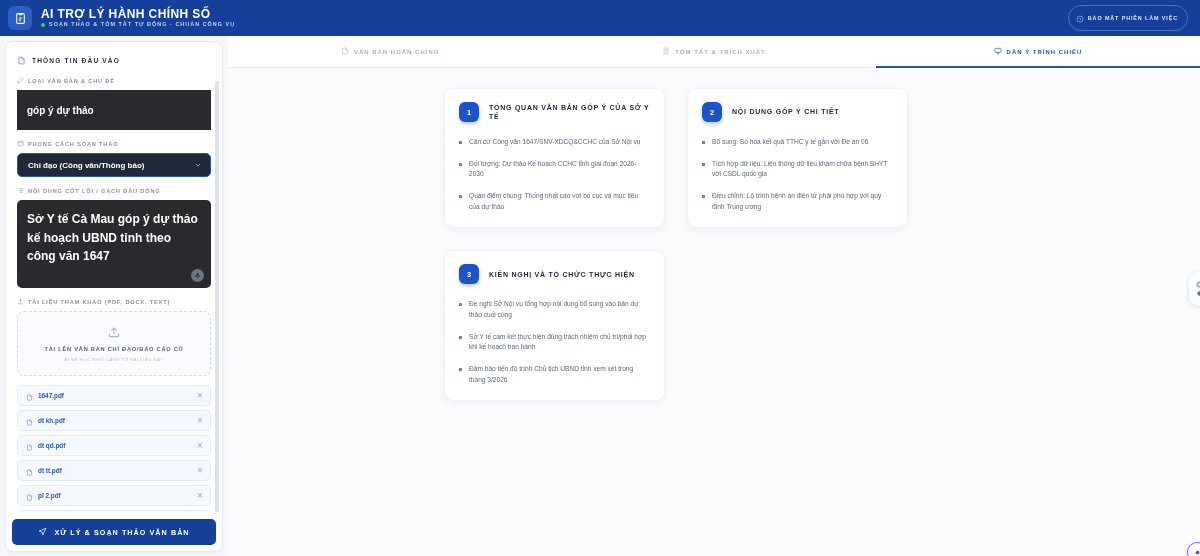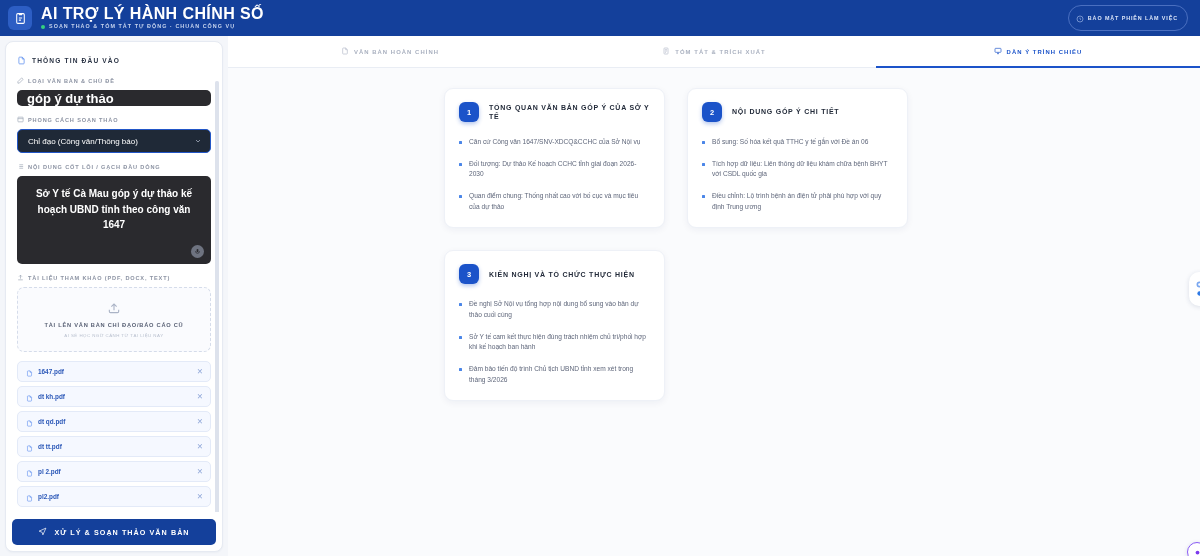--- a/index.html
+++ b/index.html
@@ -20,21 +20,21 @@
   }
   .brand { display: flex; align-items: center; gap: 9px; }
   .brand-badge {
     width: 24px; height: 24px; border-radius: 6px;
     background: #2d5ec4;
     display: flex; align-items: center; justify-content: center;
     flex: none;
   }
   .brand-texts { display: flex; flex-direction: column; gap: 2px; }
   .brand-title {
-    color: #ffffff; font-size: 16px; font-weight: bold;
+    color: #ffffff; font-size: 12px; font-weight: bold;
     letter-spacing: 0.4px; line-height: 1;
   }
   .brand-sub {
     color: #c6d4ee; font-size: 5.4px; font-weight: bold;
     letter-spacing: 1.05px; line-height: 1;
     display: flex; align-items: center; gap: 4px;
   }
   .dot-live {
     width: 4px; height: 4px; border-radius: 50%;
     background: #34d07f; display: inline-block; flex: none;
@@ -88,40 +88,40 @@
     width: 4px; height: 448px; border-radius: 3px; background: #dde2ec;
   }
 
   .field { margin-bottom: 10px; }
   .flabel {
     display: flex; align-items: center; gap: 4px;
     font-size: 5.6px; font-weight: bold; letter-spacing: 0.85px;
     color: #8c93a3; margin-bottom: 5px;
   }
   .input-dark {
-    background: #2a2a2e; border-radius: 5px;
-    color: #ffffff; font-size: 13px; font-weight: bold;
-    padding: 8px 10px; height: 16px;
+    background: #2a2a2e; border-radius: 0;
+    color: #ffffff; font-size: 10px; font-weight: bold;
+    padding: 8px 10px; height: 40px;
     display: flex; align-items: center;
     border: none;
   }
   .select-box {
     background: #1f2937; border: 1.4px solid #2256c7; border-radius: 5px;
     height: 24px; display: flex; align-items: center; justify-content: space-between;
     padding: 0 8px 0 10px;
   }
-  .select-box .val { color: #ffffff; font-size: 8px; font-weight: normal; text-align: center; }
+  .select-box .val { color: #ffffff; font-size: 8px; font-weight: bold; text-align: center; }
   .chev { color: #9aa3b4; font-size: 7px; }
   .textarea-dark {
     background: #2a2a2e; border-radius: 5px;
     height: 88px; padding: 10px 10px 8px 10px;
     position: relative;
   }
   .textarea-dark .txt {
-    color: #ffffff; font-size: 10px; font-weight: bold; line-height: 1.55; text-align: center;
+    color: #ffffff; font-size: 12px; font-weight: bold; line-height: 1.55;
   }
   .mic-btn {
     position: absolute; right: 7px; bottom: 6px;
     width: 13px; height: 13px; border-radius: 50%;
     background: #6e7380;
     display: flex; align-items: center; justify-content: center;
   }
 
   .dropzone {
     border: 1px dashed #d5dcea; border-radius: 7px;

